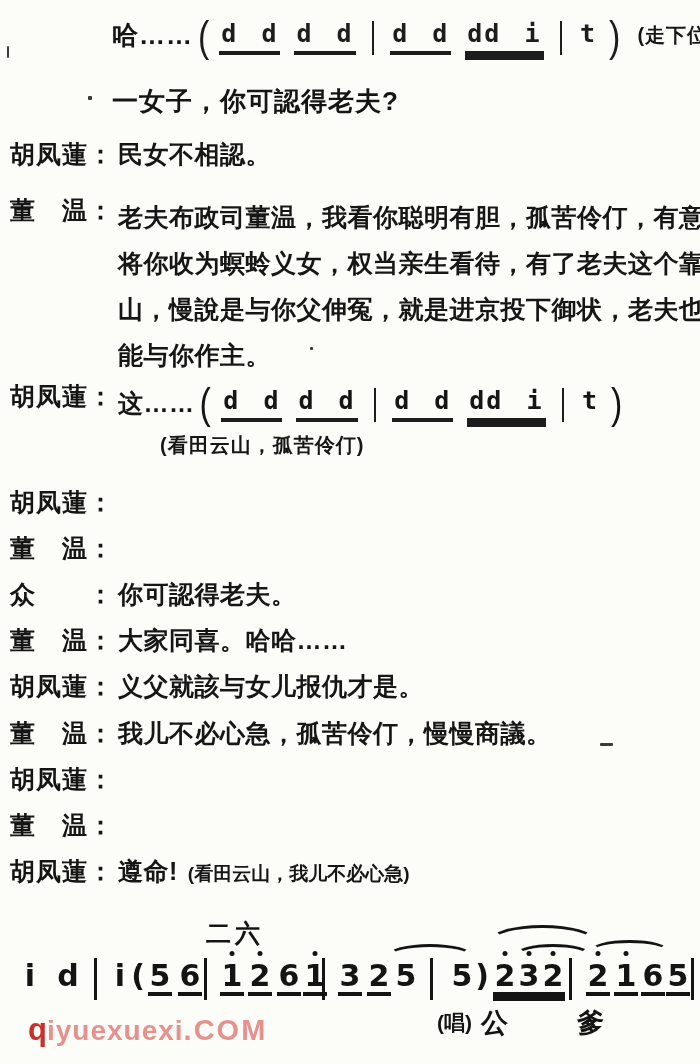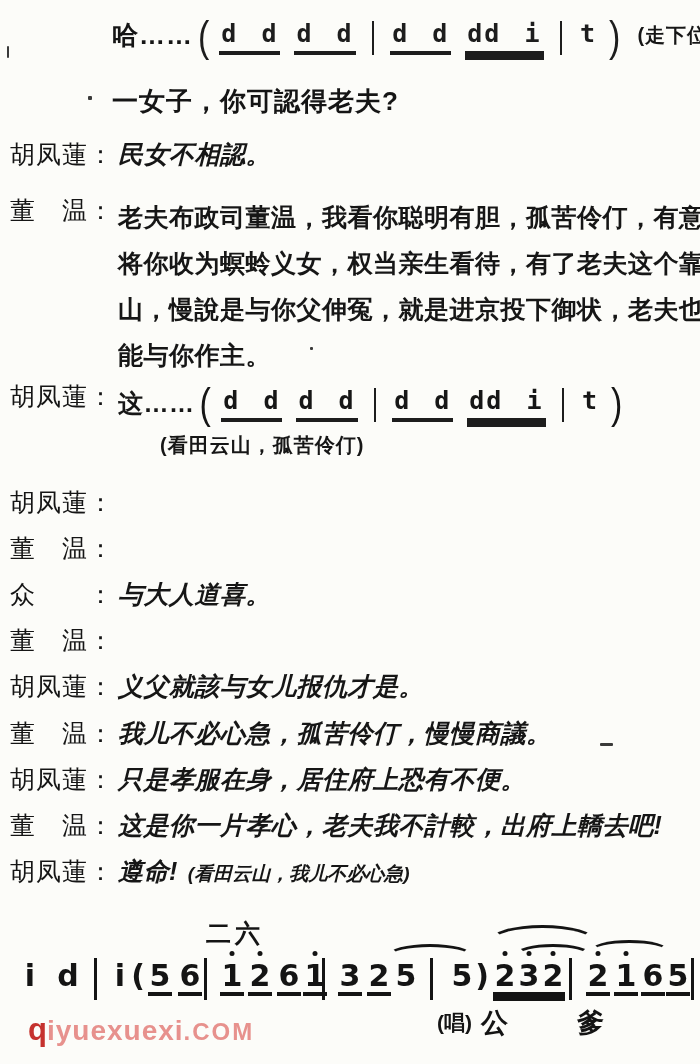--- a/index.html
+++ b/index.html
@@ -5,29 +5,29 @@
   html,body{margin:0;padding:0;}
   body{
     width:700px;height:1064px;position:relative;overflow:hidden;
     background:#fcfcf9;color:#1d1d1d;
     font-family:"Liberation Sans","DejaVu Sans",sans-serif;
   }
   .abs{position:absolute;}
   
   .drow{position:absolute;left:10px;width:685px;display:flex;align-items:flex-start;}
   .speaker{
-    width:108px;flex:0 0 108px;font-size:25px;font-weight:400;
+    width:108px;flex:0 0 108px;font-size:25px;font-weight:700;
     letter-spacing:1px;white-space:pre;color:#151515;
   }
   .dlines{flex:1;}
   .dline{
     font-size:25px;font-weight:700;line-height:46px;height:46px;
     white-space:nowrap;letter-spacing:0.5px;color:#161616;
   }
-  .dline.single{line-height:32px;height:auto;font-style:italic;}
+  .dline.single{line-height:32px;height:auto;}
   .inline-dir{font-size:19px;font-weight:700;margin-left:10px;letter-spacing:0;}
   .stage-dir{font-size:20px;font-weight:700;letter-spacing:1px;color:#161616;}
   
   .pattern{display:inline-flex;align-items:center;white-space:nowrap;margin-left:2px;}
   .pat-paren{font-size:34px;font-weight:400;line-height:30px;padding:0 3px;transform:scaleY(1.25);}
   .pat-grp{
     display:inline-block;font-family:"DejaVu Sans Mono","DejaVu Sans",monospace;
     font-size:25px;font-weight:800;letter-spacing:2px;word-spacing:6px;
     padding:0 2px 4px 2px;margin:0 7px;line-height:26px;
   }
@@ -46,21 +46,21 @@
   .note .octdot{position:absolute;top:-9px;left:50%;transform:translateX(-50%);width:5px;height:5px;border-radius:50%;background:#141414;}
   .nbar{position:absolute;width:3px;height:42px;background:#141414;}
   .arc{position:absolute;border:3px solid transparent;border-top-color:#141414;border-radius:100% 100% 0 0 / 100% 100% 0 0;}
   .lyric{position:absolute;font-size:27px;font-weight:700;color:#141414;}
   .lyric.small{font-size:21px;}
   .banqiang{position:absolute;font-size:25px;font-weight:800;letter-spacing:4px;color:#141414;}
   
   .watermark{position:absolute;white-space:nowrap;font-weight:700;}
   .wm-q{font-size:31px;color:#c5322e;font-weight:800;}
   .wm-body{font-size:28px;color:#e7918d;letter-spacing:1px;}
-  .wm-tld{font-size:24px;color:#e7918d;letter-spacing:2px;}
+  .wm-tld{font-size:29px;color:#e7918d;letter-spacing:2px;}
   
   .speck{position:absolute;background:#3a3a3a;border-radius:1px;}
 </style>
 </head>
 <body>
 
 <div class="abs" style="left:112px;top:18px;display:flex;align-items:center;white-space:nowrap;">
   <span class="bigtext">哈……</span>
   <span id="pattern-top" class="pattern">
       <span class="pat-paren">(</span>
@@ -115,49 +115,46 @@
     </div>
     <div class="drow" style="top: 486px;">
       <div class="speaker">胡凤蓮：</div>
     </div>
     <div class="drow" style="top: 532px;">
       <div class="speaker">董　温：</div>
     </div>
     <div class="drow" style="top: 578px;">
       <div class="speaker">众　　：</div>
       <div class="dlines">
-        <div class="dline single"><span>与大人道喜。</span></div>
+        <div class="dline single"><span>你可認得老夫。</span></div>
       </div>
     </div>
     <div class="drow" style="top: 624px;">
       <div class="speaker">董　温：</div>
+      <div class="dlines">
+        <div class="dline single"><span>大家同喜。哈哈……</span></div>
+      </div>
     </div>
     <div class="drow" style="top: 670px;">
       <div class="speaker">胡凤蓮：</div>
       <div class="dlines">
         <div class="dline single"><span>义父就該与女儿报仇才是。</span></div>
       </div>
     </div>
     <div class="drow" style="top: 717px;">
       <div class="speaker">董　温：</div>
       <div class="dlines">
         <div class="dline single"><span>我儿不必心急，孤苦伶仃，慢慢商議。</span></div>
       </div>
     </div>
     <div class="drow" style="top: 763px;">
       <div class="speaker">胡凤蓮：</div>
-      <div class="dlines">
-        <div class="dline single"><span>只是孝服在身，居住府上恐有不便。</span></div>
-      </div>
     </div>
     <div class="drow" style="top: 809px;">
       <div class="speaker">董　温：</div>
-      <div class="dlines">
-        <div class="dline single"><span>这是你一片孝心，老夫我不計較，出府上轎去吧!</span></div>
-      </div>
     </div>
     <div class="drow" style="top: 855px;">
       <div class="speaker">胡凤蓮：</div>
       <div class="dlines">
         <div class="dline single"><span>遵命!</span><span class="inline-dir">(看田云山，我儿不必心急)</span></div>
       </div>
     </div>
   </div>
 
 <div class="abs stage-dir" style="left:160px;top:432px;">(看田云山，孤苦伶仃)</div>

